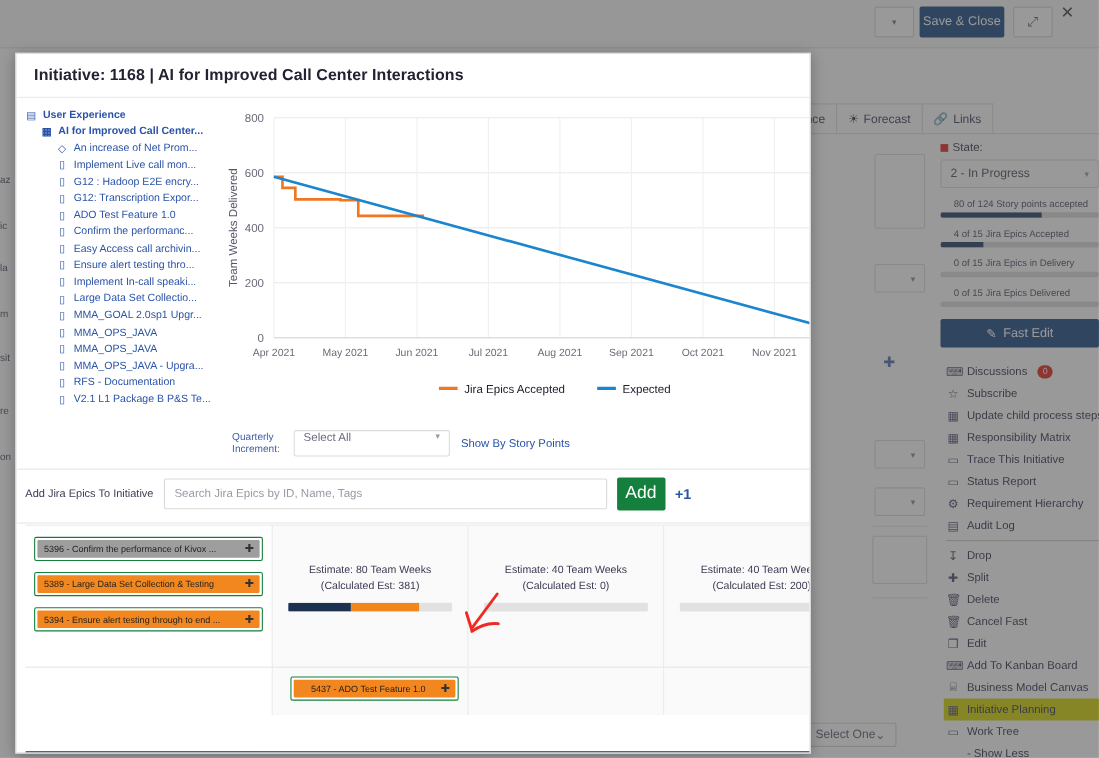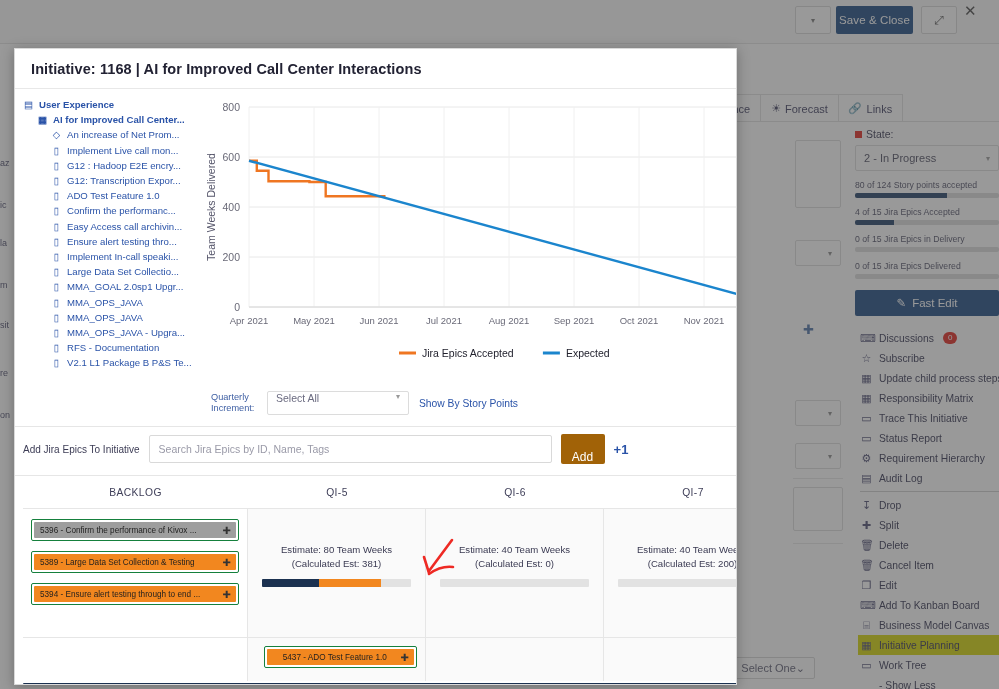--- a/index.html
+++ b/index.html
@@ -51,21 +51,21 @@
   
   .bg-rpanel { position:absolute; left:855px; top:128px; width:144px; }
   .bg-state-row { display:flex; align-items:center; gap:4px; font-size:10.5px; color:#33334d; margin-bottom:5px; }
   .bg-state-sq { width:7px; height:7px; background:#e2231a; display:inline-block; }
   .bg-select {
     height:26px; border:1px solid #dcdcdc; background:#fff; border-radius:2px;
     display:flex; align-items:center; padding:0 8px; font-size:11px; color:#4a4a5e;
     justify-content:space-between;
   }
   .bg-metric { margin-top:9px; }
-  .bg-metric .mtxt { font-size:8.7px; color:#4c4c63; margin-bottom:3px; white-space:nowrap; }
+  .bg-metric .mtxt { font-size:8.7px; color:#4c4c63; margin-bottom:3px; white-space:nowrap;margin-left:12px; }
   .bg-track { height:5px; background:#dcdcdc; border-radius:2px; overflow:hidden; }
   .bg-fill { height:100%; background:#1b3a63; }
   .bg-fastedit {
     margin-top:11px; height:26px; background:#17457e; color:#fff; border-radius:2px;
     display:flex; align-items:center; justify-content:center; gap:6px; font-size:11.5px;
   }
 
   
   .bg-stubbox { position:absolute; border:1px solid #dcdcdc; background:#fff; border-radius:2px; }
   .bg-stub-dd { position:absolute; border:1px solid #dcdcdc; background:#fff; border-radius:2px;
@@ -144,22 +144,22 @@
   .sep-line { position:absolute; left:0; top:337px; width:775px; height:1px; background:#e6e6e6; }
 
   
   .add-row { position:absolute; left:8px; top:345px; display:flex; align-items:center; gap:9px; }
   .add-label { font-size:10px; color:#3c3c55; }
   .add-input {
     width:403px; height:28px; border:1px solid #d9d9d9; border-radius:2px; background:#fff;
     display:flex; align-items:center; padding:0 9px; font-size:10.5px; color:#9a9aa8;
   }
   .add-btn {
-    width:44px; height:30px; background:#a16207; color:#fff; border-radius:2px;
-    display:flex; align-items:flex-end; justify-content:center; font-size:12px;
+    width:44px; height:30px; background:#15803d; color:#fff; border-radius:2px;
+    display:flex; align-items:center; justify-content:center; font-size:16px;
   }
   .plus-one { font-size:13px; color:#2a53a8; font-weight:bold; }
 
   .sep-line2 { position:absolute; left:0; top:386px; width:775px; height:1px; background:#e6e6e6; }
 
   
   .board { position:absolute; left:8px; top:388px; width:760px; }
   .board-head { display:flex; height:31px; align-items:center; }
   .board-col-head {
     font-size:10.3px; color:#3e3e58; text-align:center; letter-spacing:.4px;
@@ -348,21 +348,21 @@
       <div class="bg-menu-item">
         <span class="mi-ico">✚</span>
         <span>Split</span>
       </div>
       <div class="bg-menu-item">
         <span class="mi-ico">🗑</span>
         <span>Delete</span>
       </div>
       <div class="bg-menu-item">
         <span class="mi-ico">🗑</span>
-        <span>Cancel Item</span>
+        <span>Cancel Fast</span>
       </div>
       <div class="bg-menu-item">
         <span class="mi-ico">❐</span>
         <span>Edit</span>
       </div>
       <div class="bg-menu-item">
         <span class="mi-ico">⌨</span>
         <span>Add To Kanban Board</span>
       </div>
       <div class="bg-menu-item">
@@ -537,26 +537,20 @@
         </div>
         <div class="add-btn">
           <span>Add</span>
         </div>
         <div class="plus-one">+1</div>
       </div>
 
       <div class="sep-line2"></div>
 
       <div class="board">
-        <div class="board-head">
-          <div class="board-col-head" style="width:225px">BACKLOG</div>
-          <div class="board-col-head" style="width:178px">QI-5</div>
-          <div class="board-col-head" style="width:178px">QI-6</div>
-          <div class="board-col-head" style="width:178px">QI-7</div>
-        </div>
 
         <div class="board-body">
 
           <div class="bcol backlog">
             <div class="lane-top">
               <div class="card">
                 <div class="card-inner grey">
                   <span class="card-txt">5396 - Confirm the performance of Kivox ...</span>
                   <span class="card-plus">✚</span>
                 </div>

